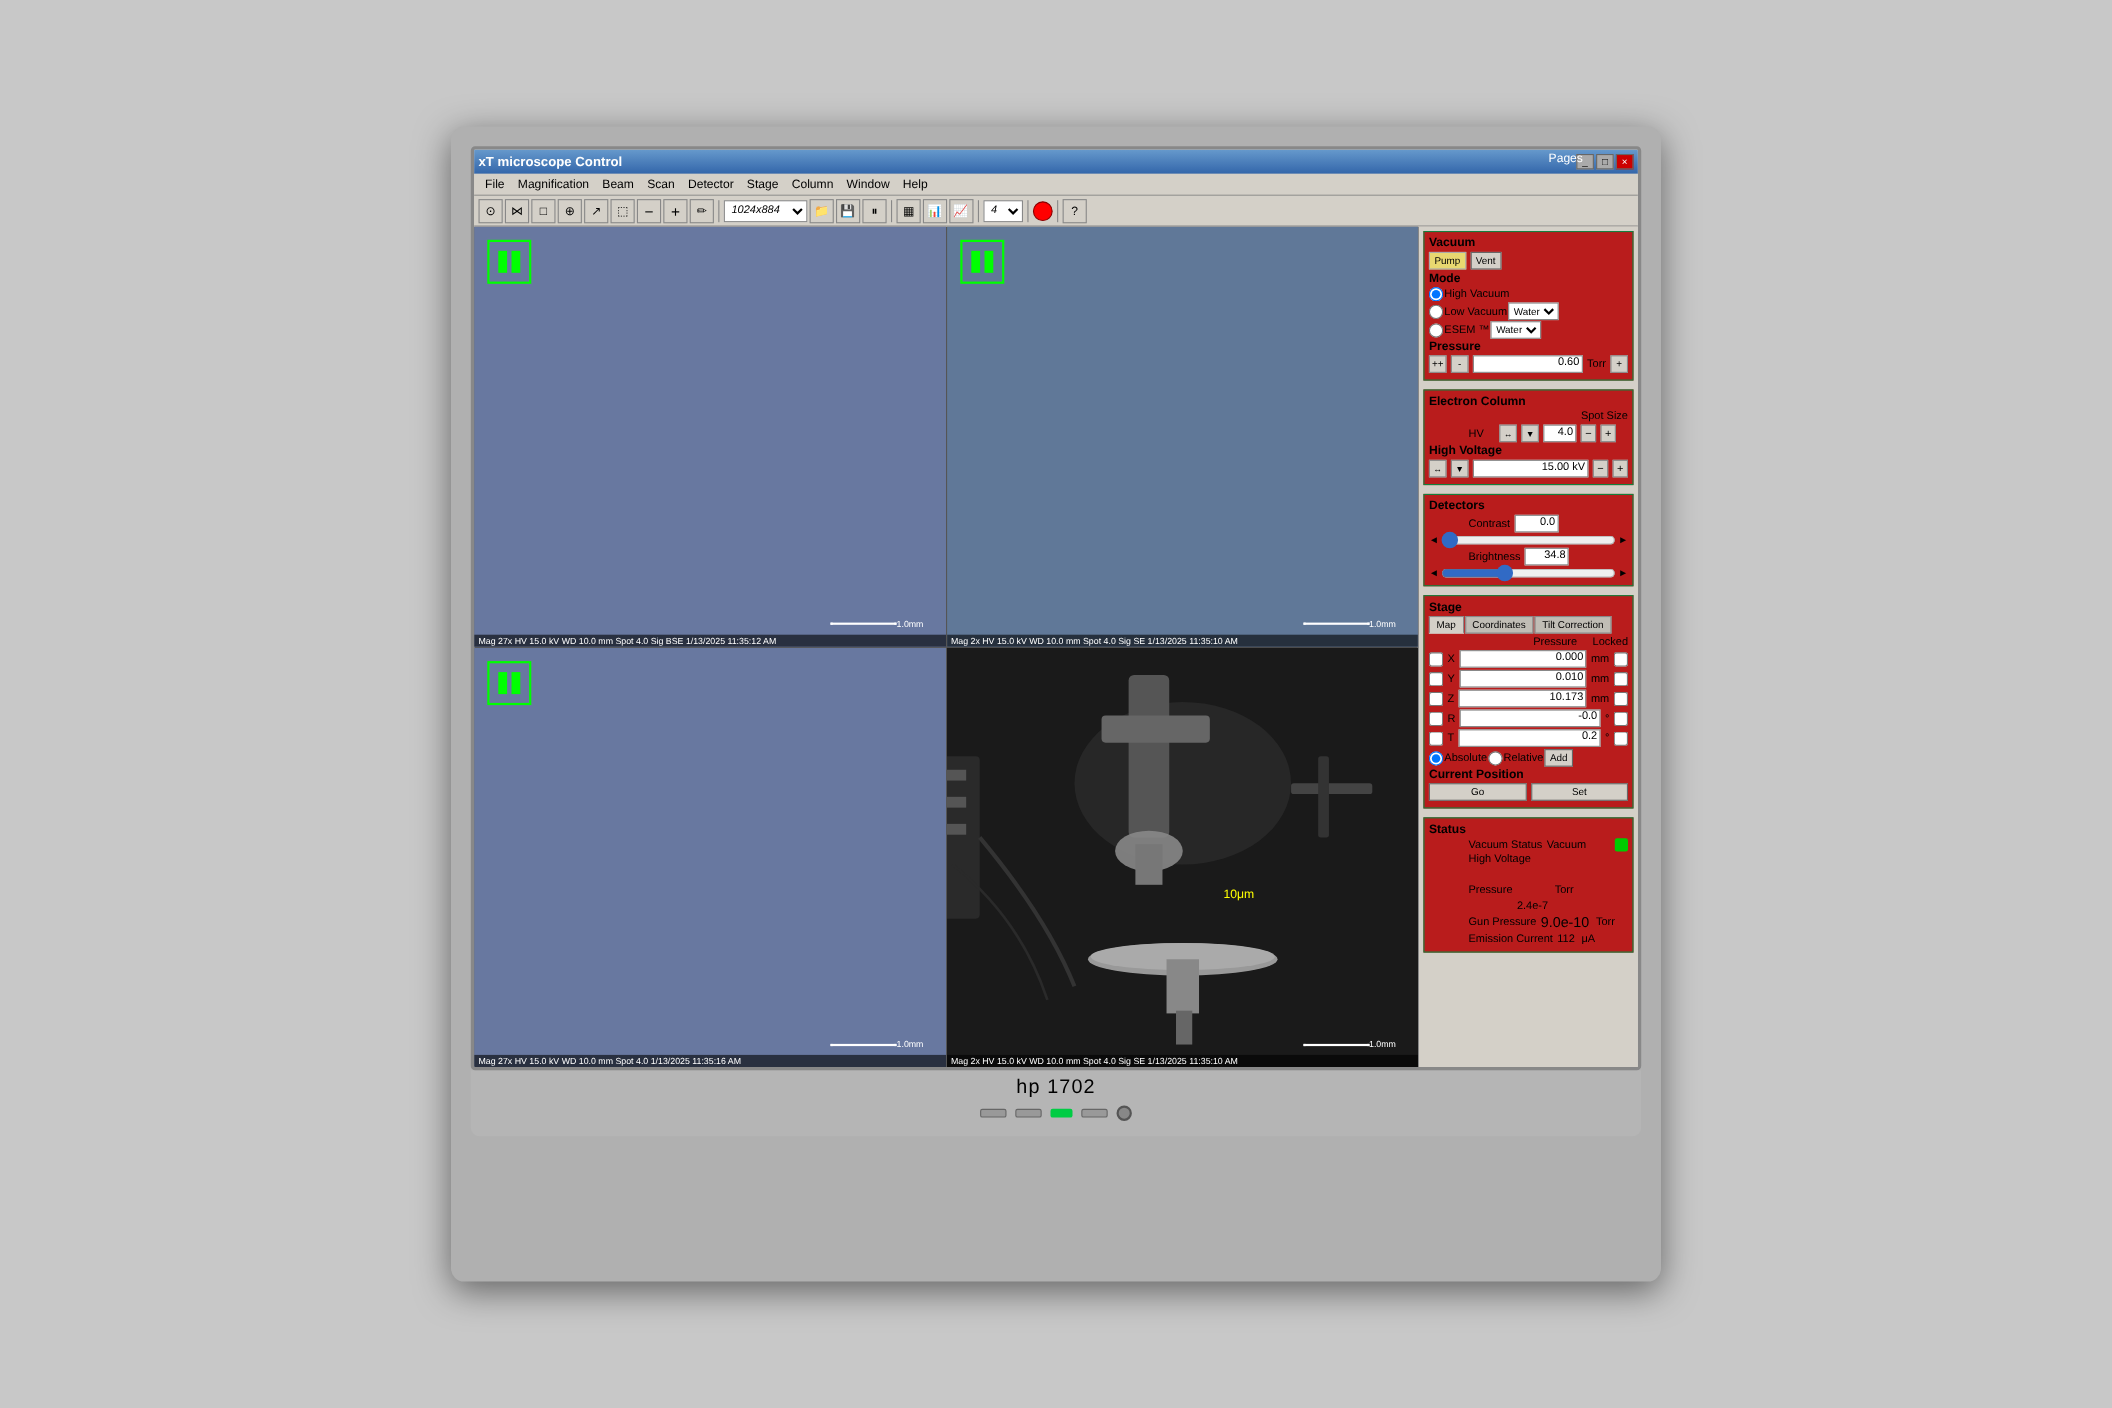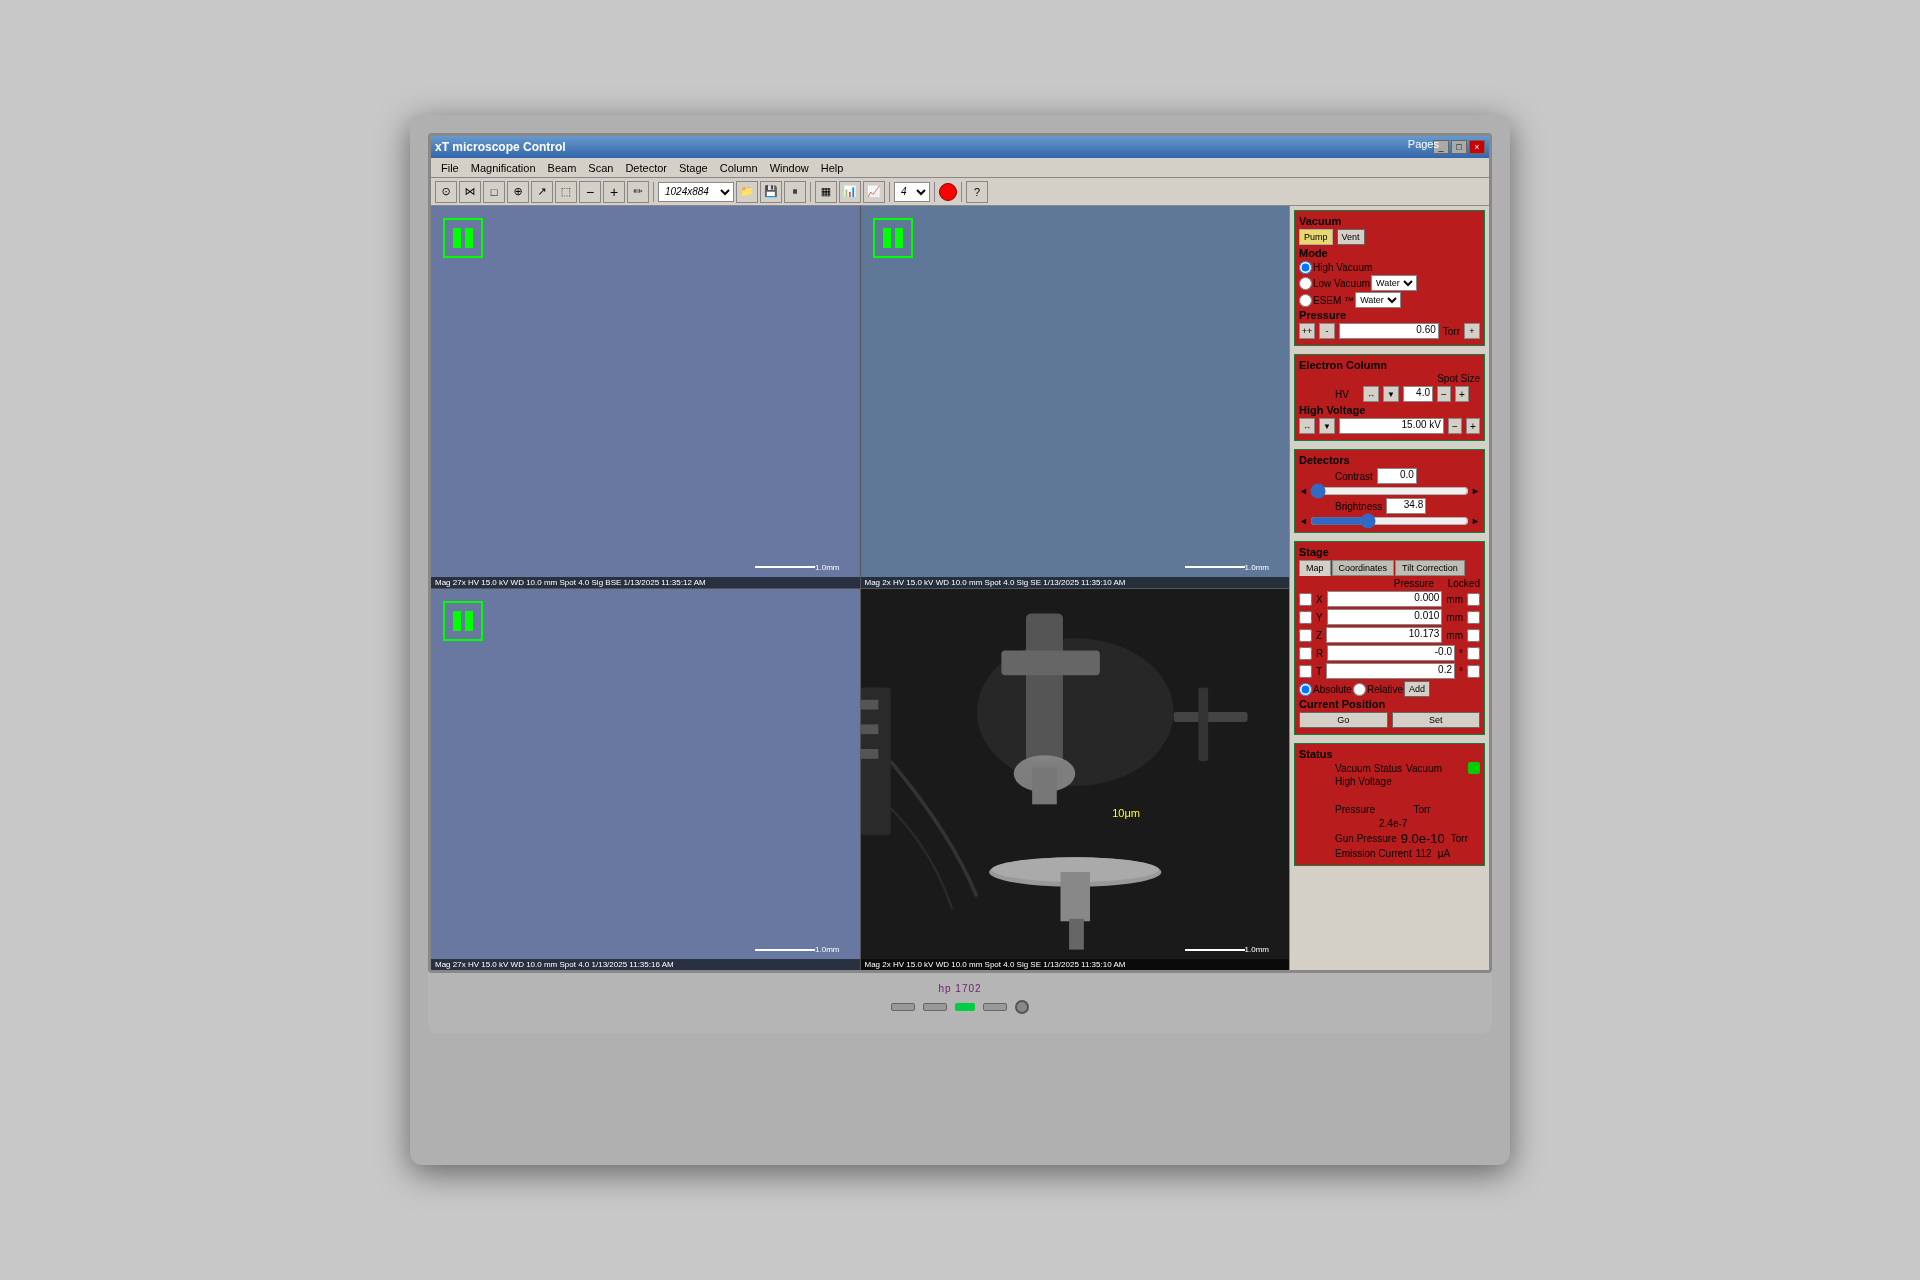--- a/index.html
+++ b/index.html
@@ -365,22 +365,22 @@
       border-radius: 0 0 8px 8px;
       display: flex;
       flex-direction: column;
       align-items: center;
       justify-content: center;
       padding-bottom: 10px;
       gap: 6px;
     }
 
     .monitor-brand {
-      font-size: 10px;
-      color: #701a75;
+      font-size: 18px;
+      color: #000000;
       letter-spacing: 1px;
     }
 
     .monitor-buttons-row {
       display: flex;
       gap: 8px;
       align-items: center;
     }
 
     .monitor-btn-small {

